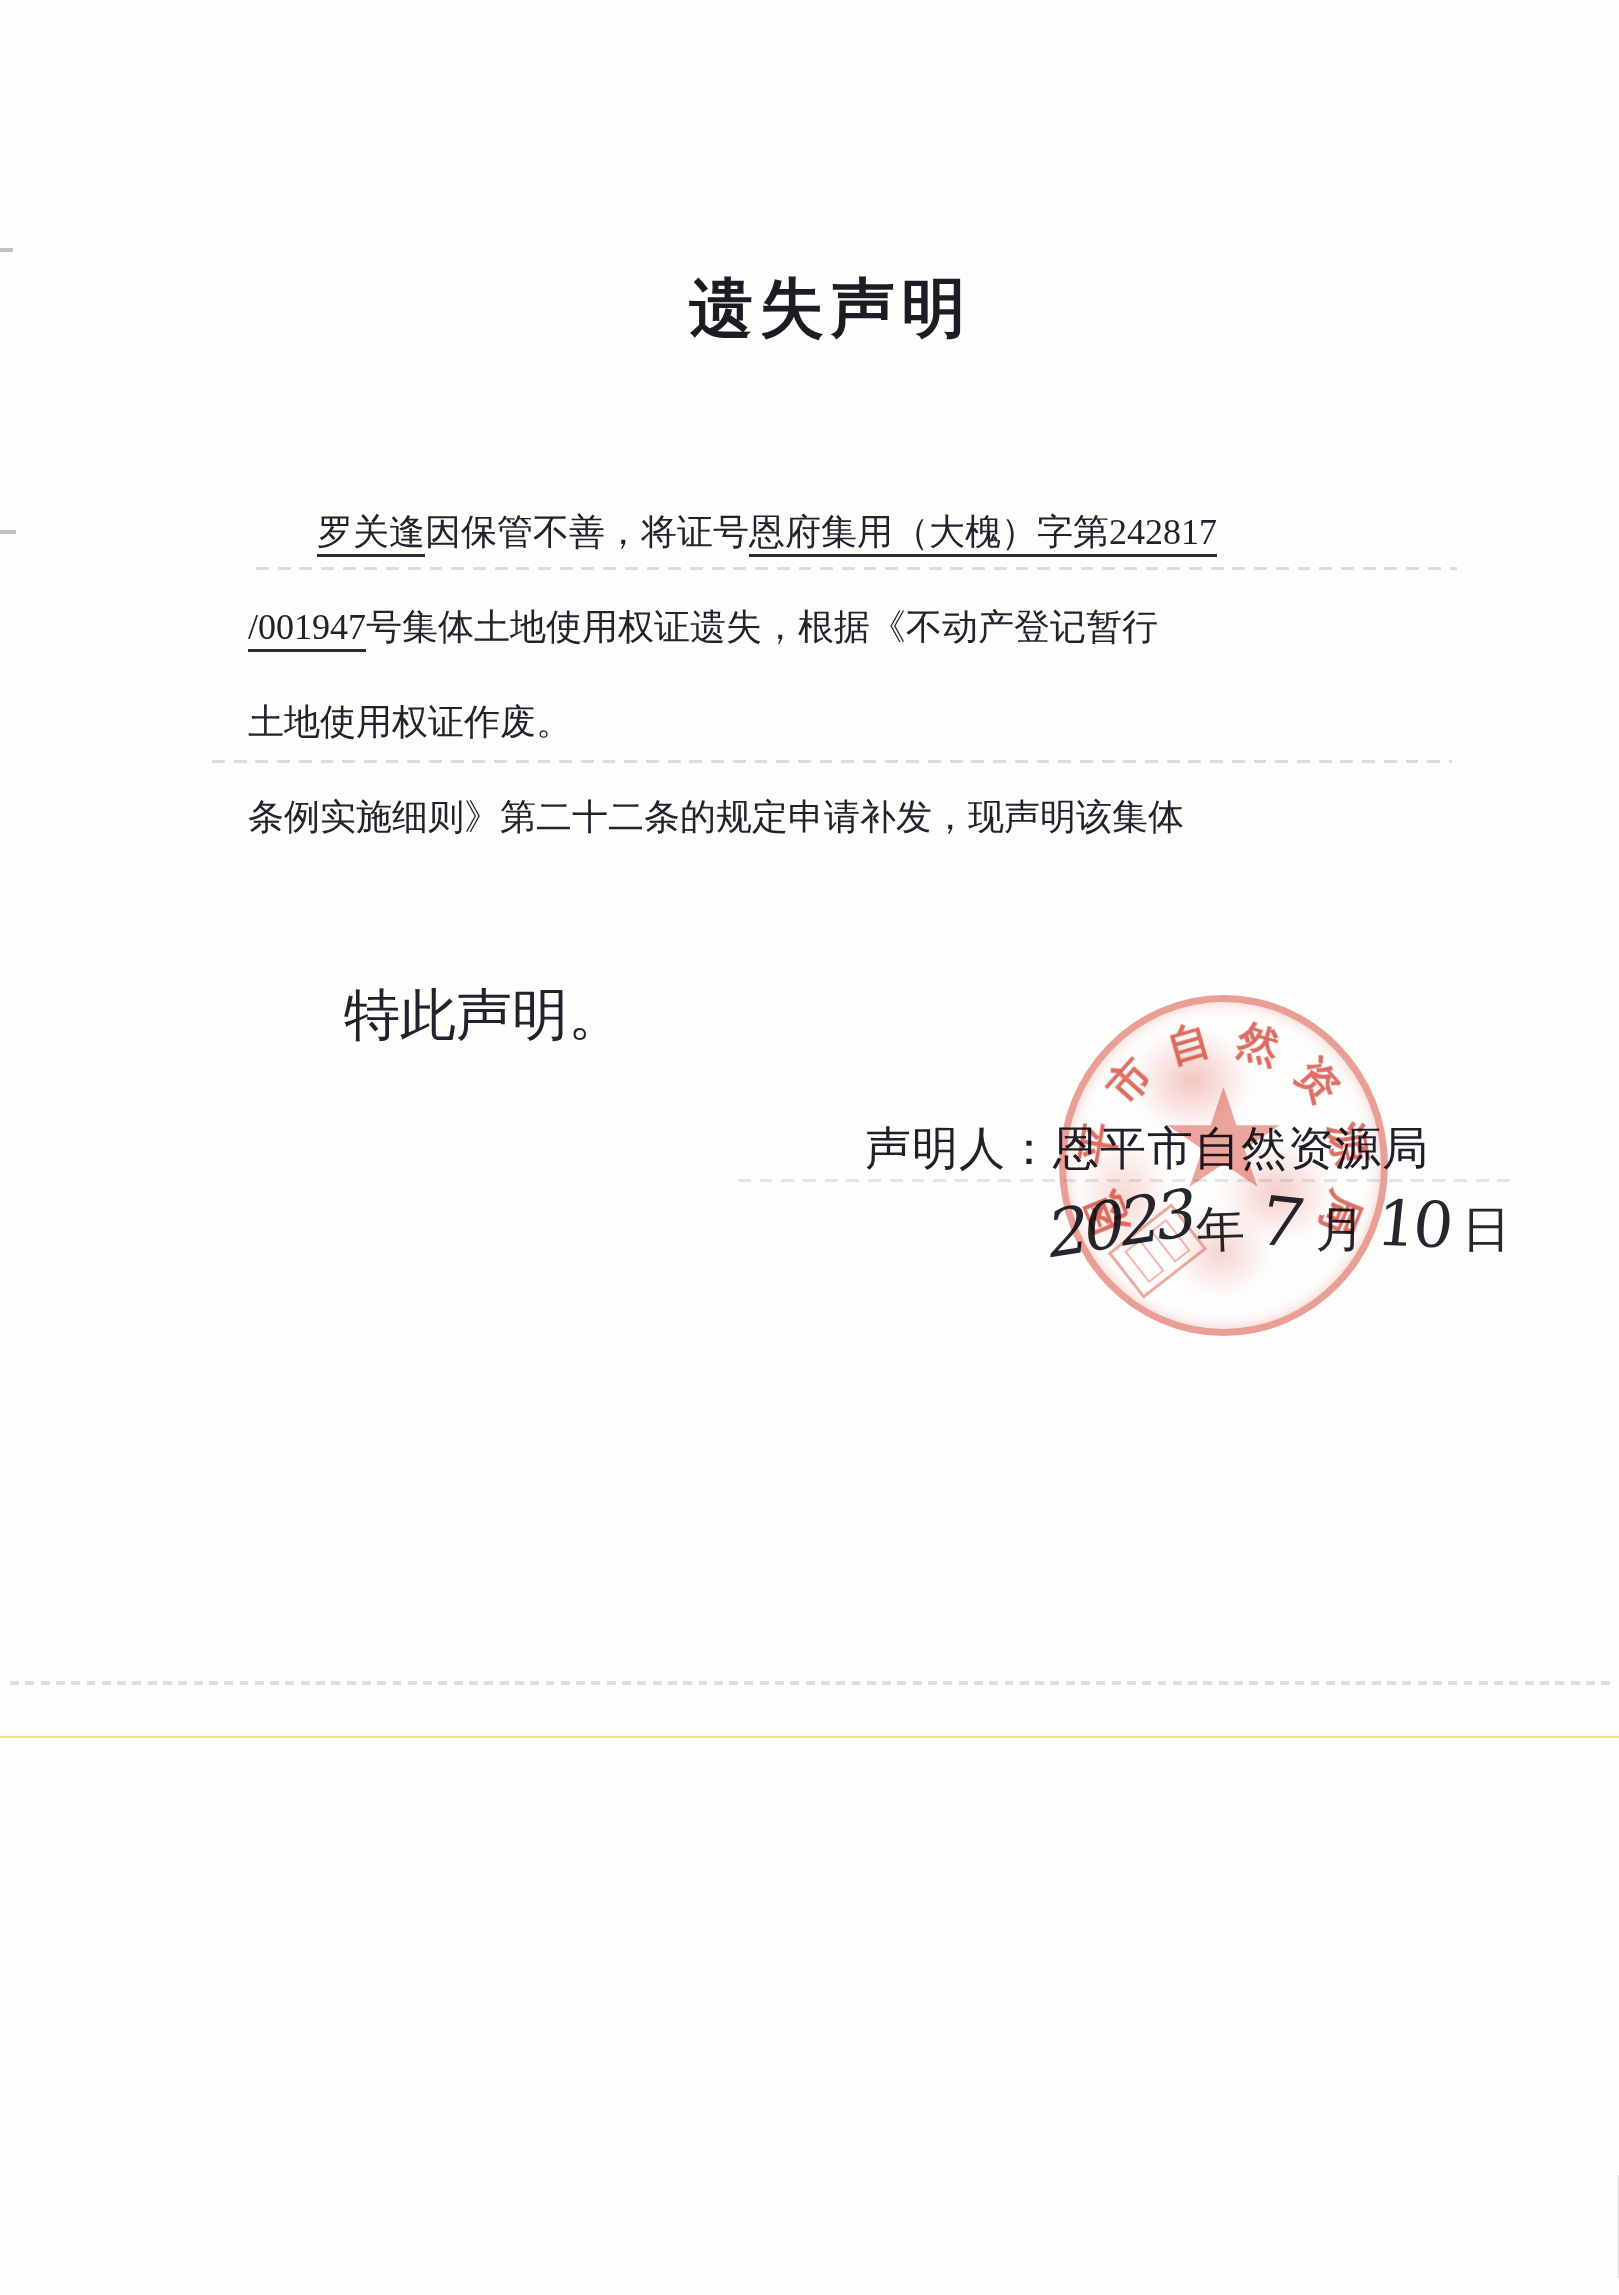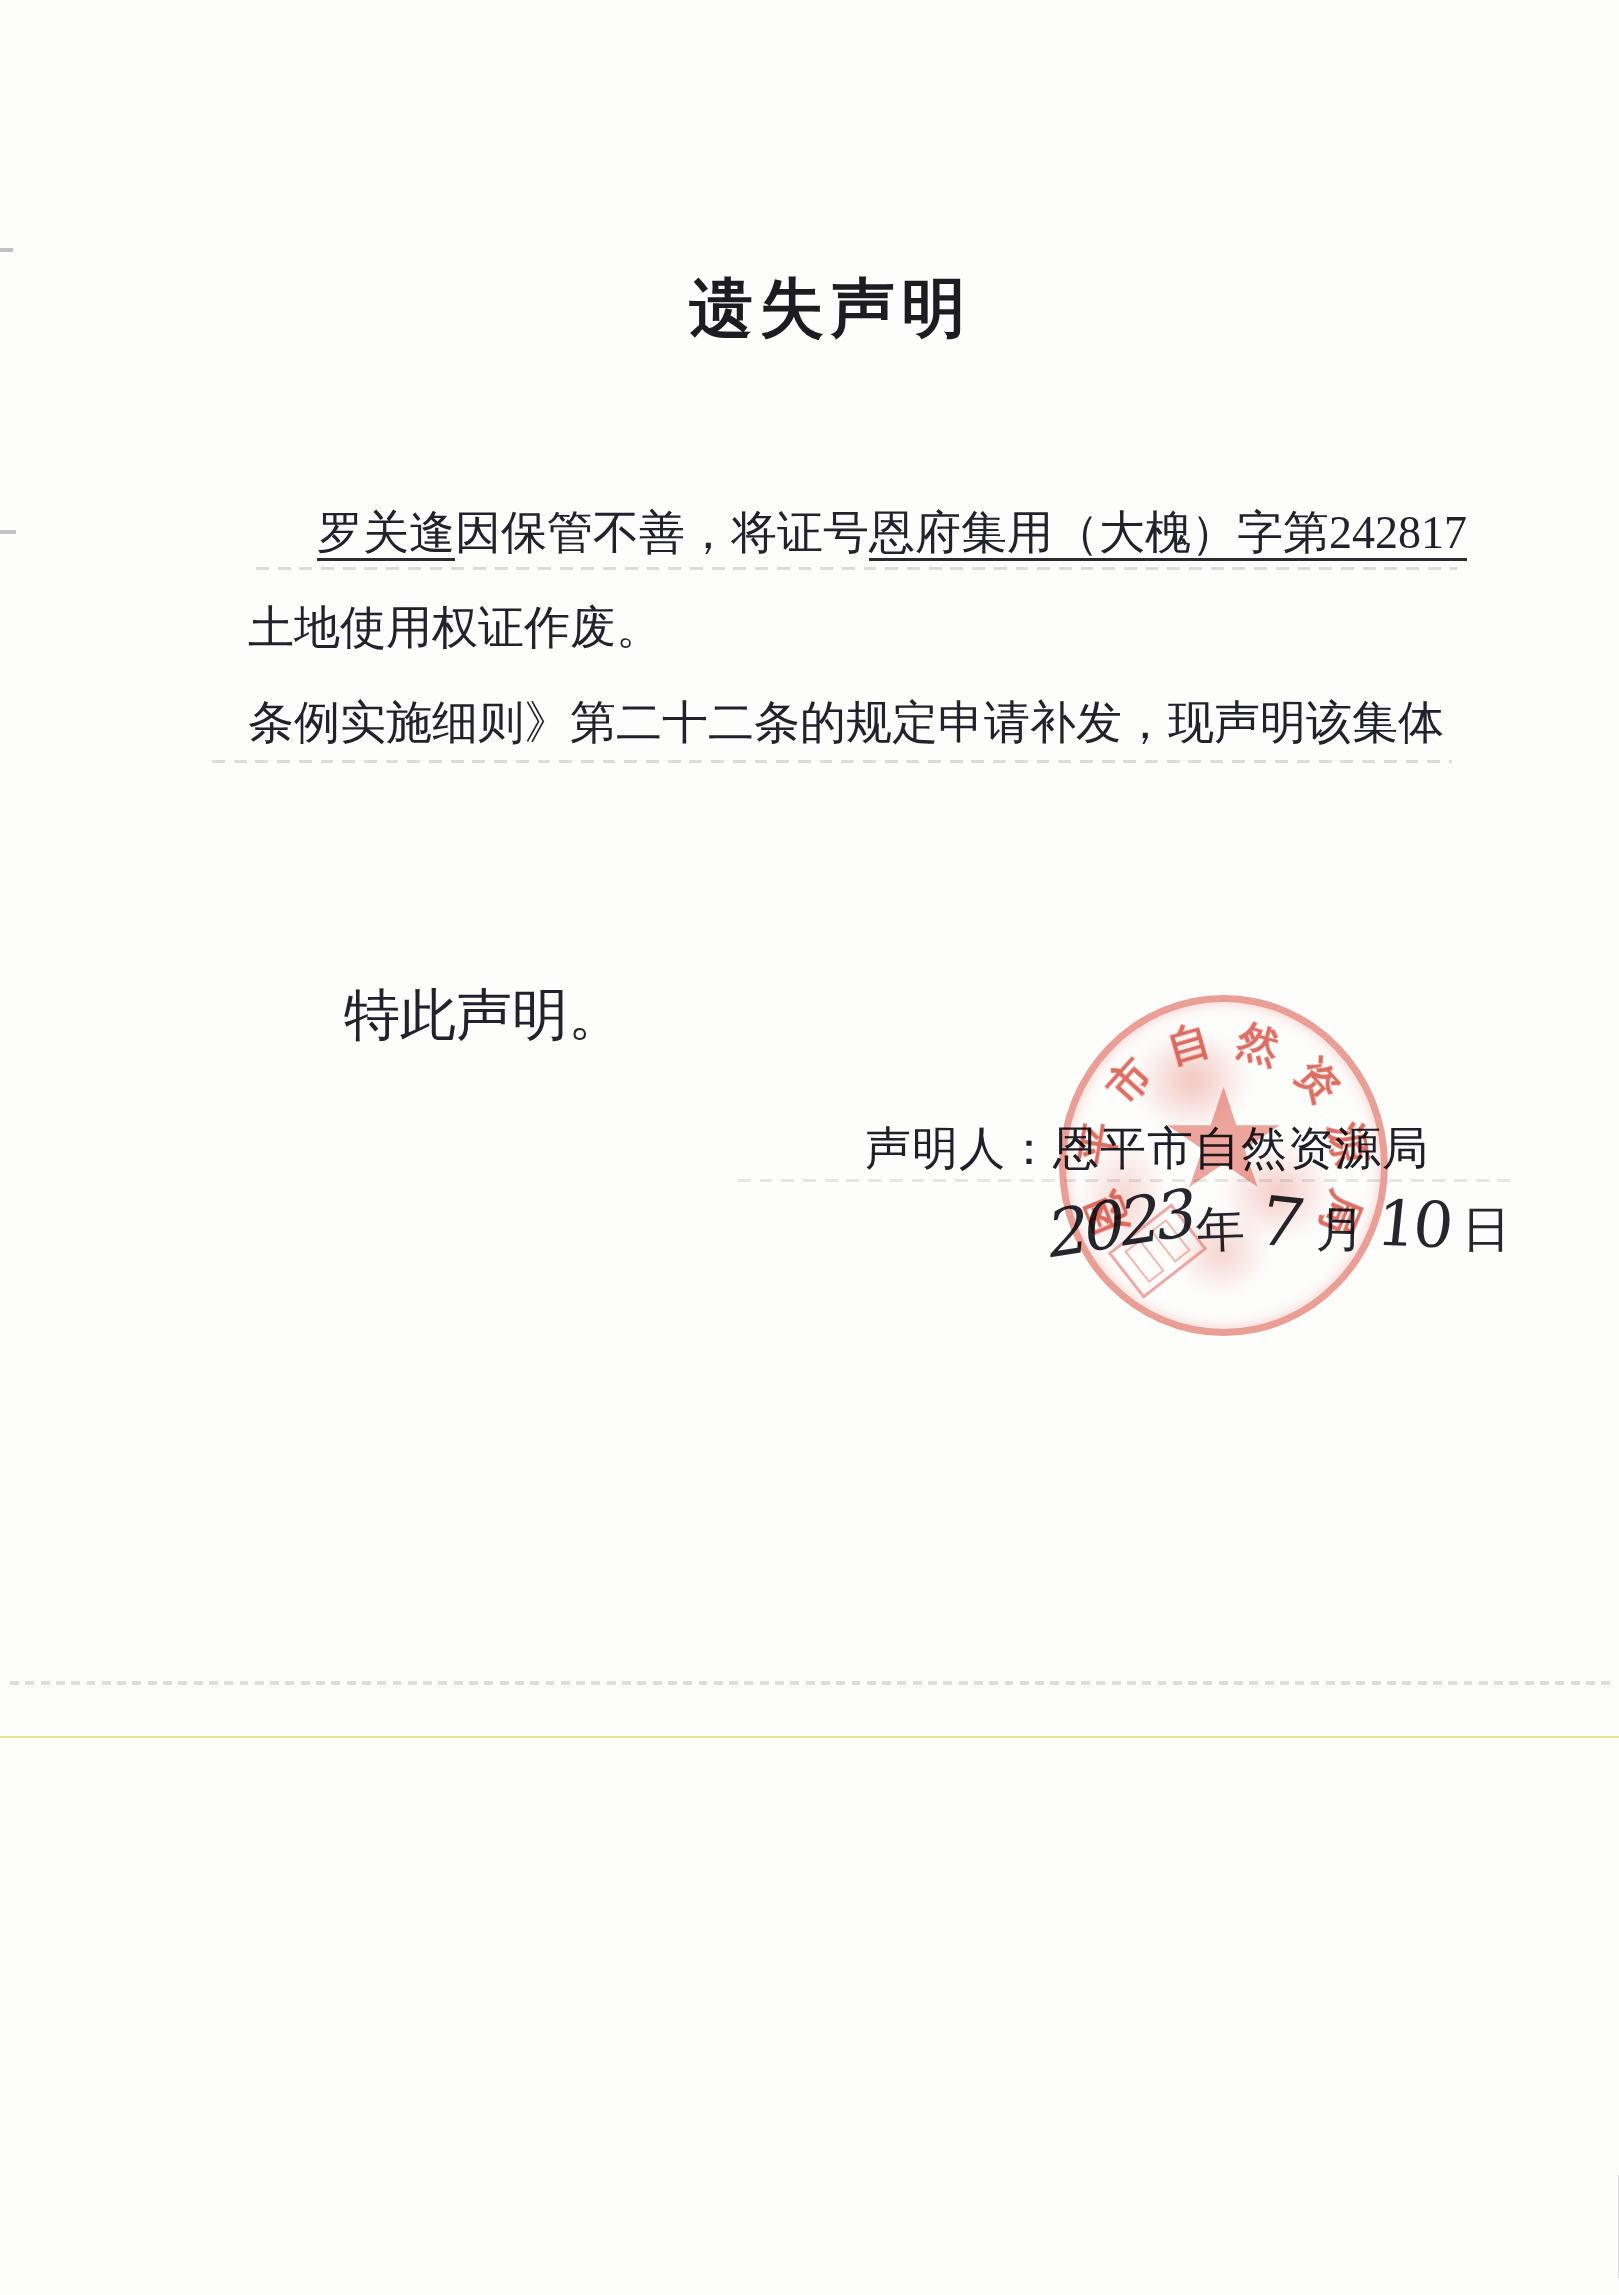--- a/index.html
+++ b/index.html
@@ -27,21 +27,21 @@
     letter-spacing: 6.9px;
     color: #1c1c22;
   }
 
   
   .body-text {
     position: absolute;
     top: 485px;
     left: 248px;
     width: 1181px;
-    font-size: 46px;
+    font-size: 36px;
     line-height: 95px;
     color: #22222c;
   }
   .body-line { white-space: nowrap; height: 95px; }
   .body-line.indent { padding-left: 69px; }
   .seg-underline {
     text-decoration: underline;
     text-decoration-thickness: 3.4px;
     text-underline-offset: 9.8px;
     text-decoration-color: #2b2b34;
@@ -180,20 +180,21 @@
 </style>
 </head>
 <body>
 
 <div class="page">
 
   <h1 class="doc-title">遗失声明</h1>
 
   <div class="body-text">
       <div class="body-line indent"><span class="seg-underline">罗关逢</span><span>因保管不善，将证号</span><span class="seg-underline">恩府集用（大槐）字第242817</span></div>
+      <div class="body-line"><span class="seg-underline">/001947</span><span>号集体土地使用权证遗失，根据《不动产登记暂行</span></div>
       <div class="body-line"><span>土地使用权证作废。</span></div>
       <div class="body-line"><span>条例实施细则》第二十二条的规定申请补发，现声明该集体</span></div>
     </div>
 
   <div class="closing">特此声明。</div>
 
   <div class="signature"><span>声明人：</span><span>恩平市自然资源局</span></div>
 
   <div class="date-line"><span class="hand date-part-0">2023</span><span class="hand date-part-1">年</span><span class="hand date-part-2">7</span><span class="hand date-part-3">月</span><span class="hand date-part-4">10</span><span class="hand date-part-5">日</span></div>
 

